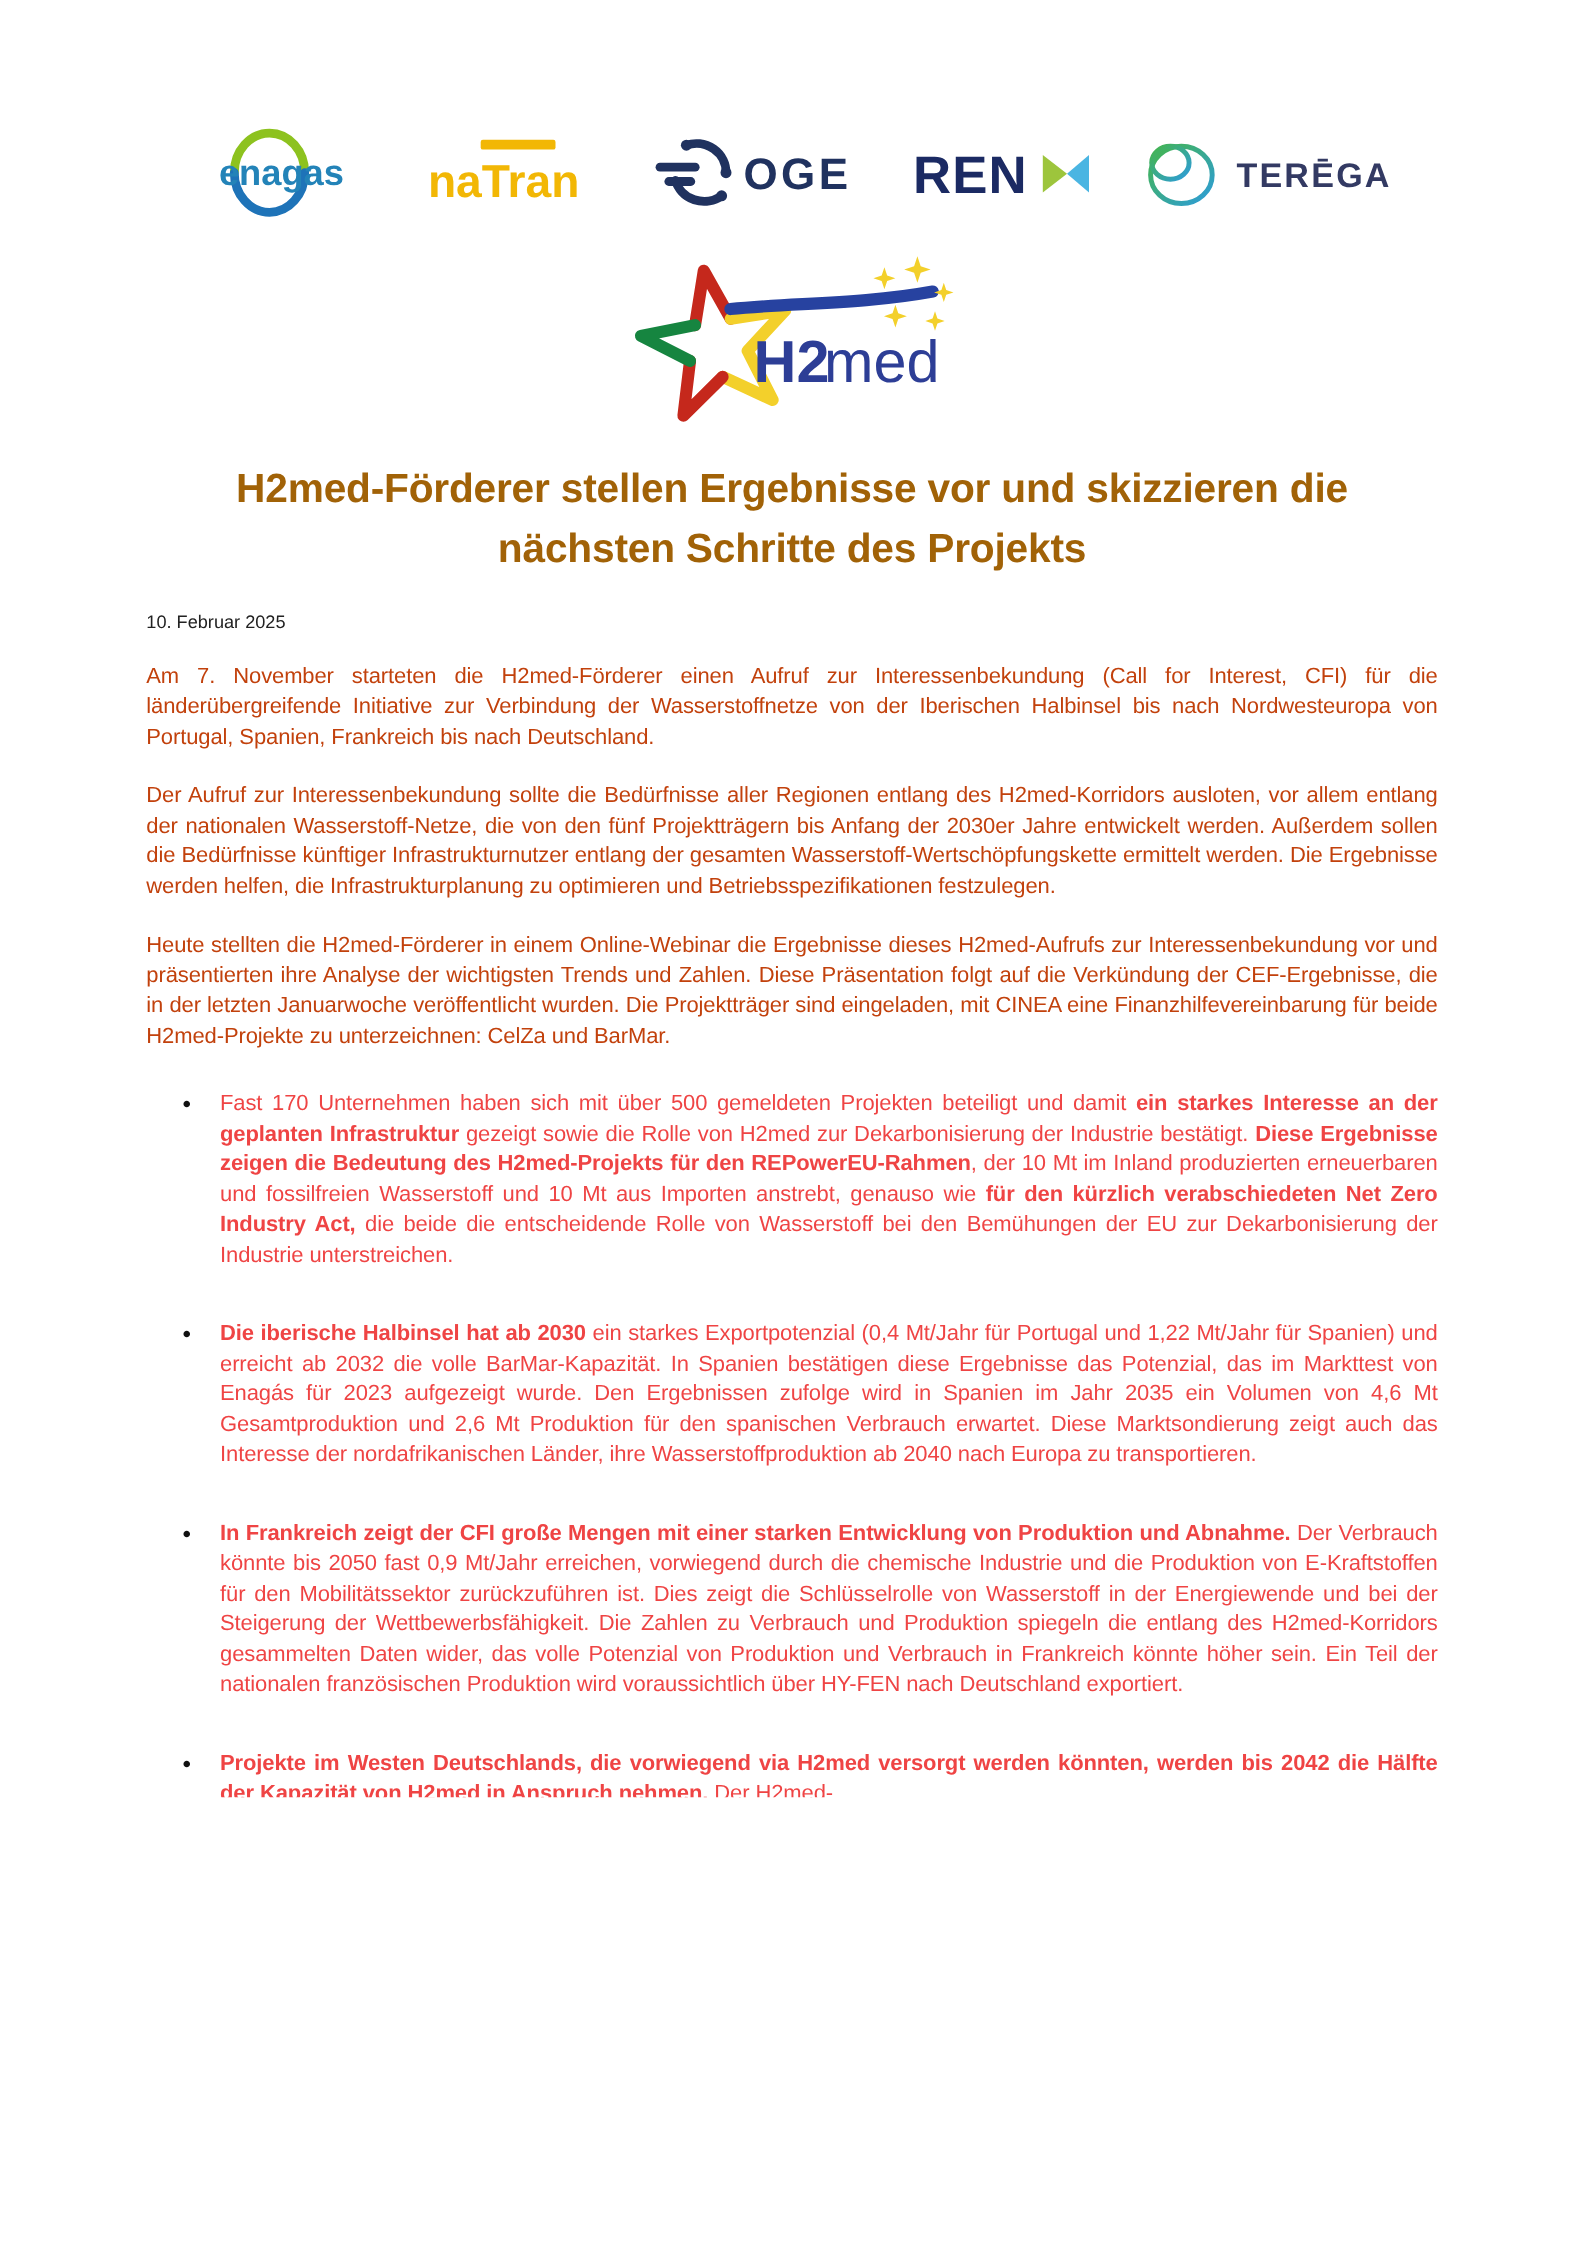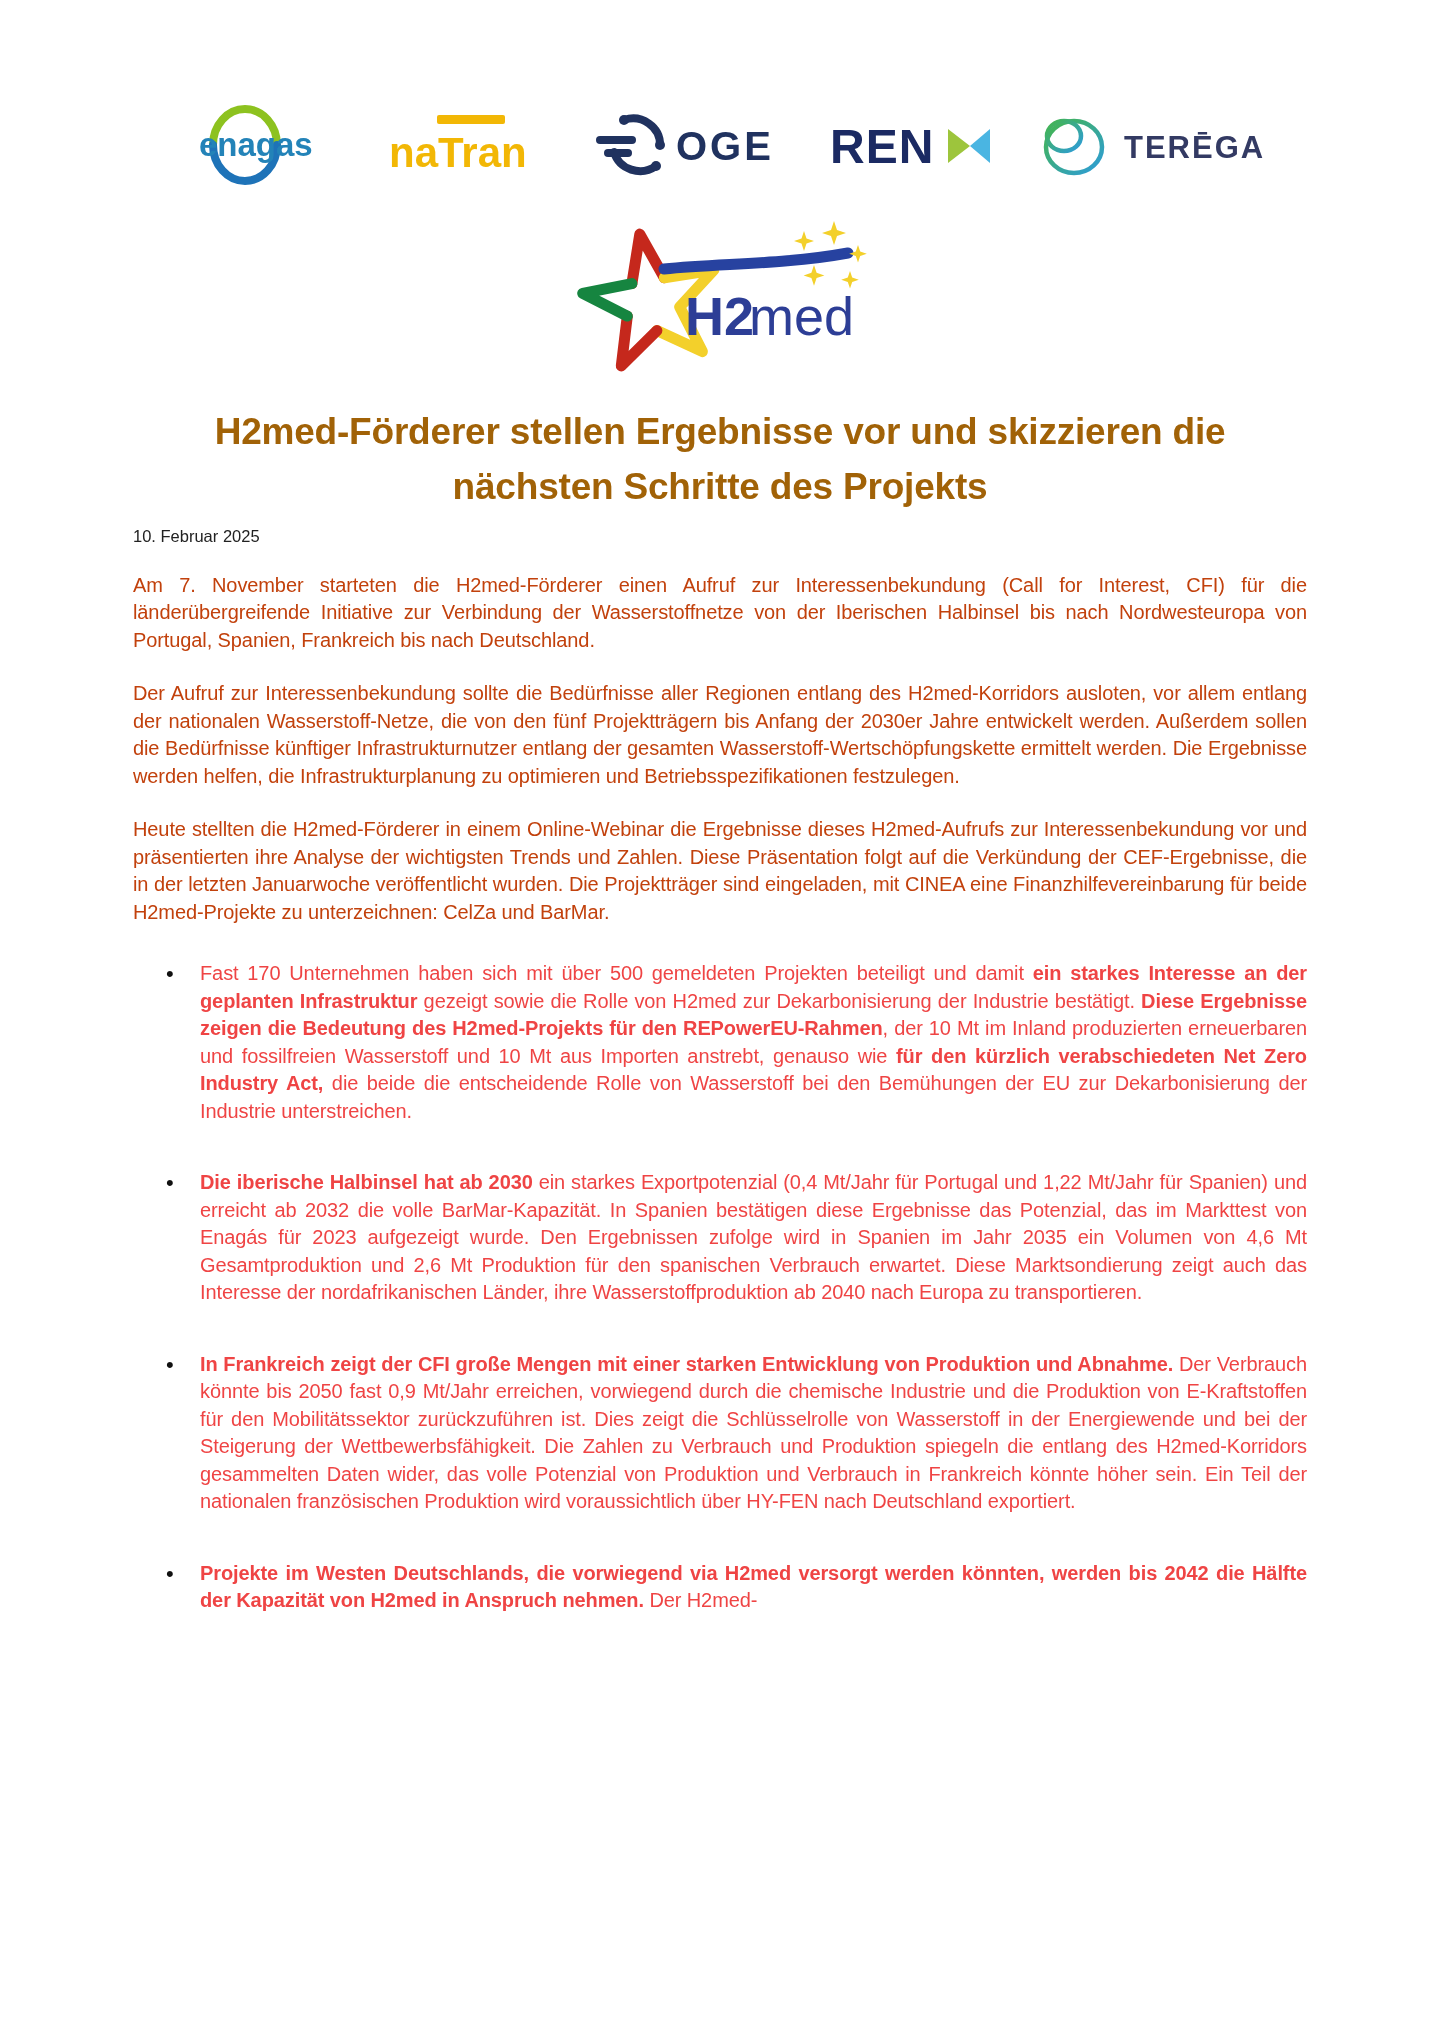--- a/index.html
+++ b/index.html
@@ -1,36 +1,36 @@
 <!DOCTYPE html>
 <html lang="de"><head>
 <meta charset="utf-8">
 <style>
   html,body{margin:0;padding:0;background:#ffffff;}
   .page{
     width:1440px;height:1634px;margin:0 auto;background:#ffffff;
     font-family:"Liberation Sans","DejaVu Sans",sans-serif;
     color:#1b1b1b;position:relative;overflow:hidden;box-sizing:border-box;
-    padding:0 133px;
+    padding:12px 133px;
   }
   
   .logos-row{
     display:flex;align-items:center;justify-content:space-between;
     margin:95px 40px 0 62px;height:100px;
   }
   .logo{display:flex;align-items:center;}
   
   .h2med-logo{display:block;margin:18px auto 0 auto;}
   
   h1.title{
     margin:24px 10px 0 10px;text-align:center;
     font-size:37px;line-height:1.48;font-weight:700;color:#a16207;
     letter-spacing:-0.2px;
   }
-  .date{margin-top:12px;font-size:16.5px;color:#222;}
+  .date{margin-top:30px;font-size:16.5px;color:#222;}
   
   .para{
     margin:26px 0 0 0;font-size:20px;line-height:1.375;
     text-align:justify;letter-spacing:-0.1px;color:#c2410c;
   }
   .section-heading{
     margin:36px 0 0 0;font-size:20px;font-weight:700;
     text-decoration:underline;text-underline-offset:3px;color:#141414;
     letter-spacing:-0.1px;
   }

